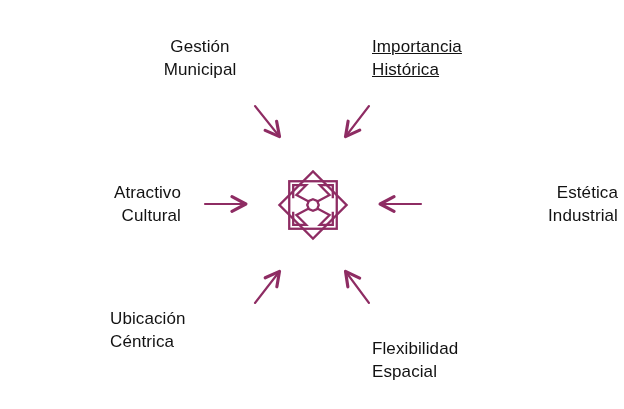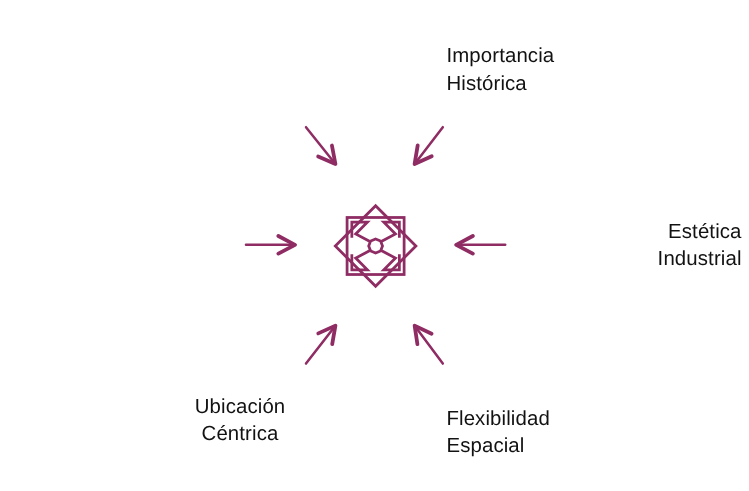--- a/index.html
+++ b/index.html
@@ -20,24 +20,24 @@
   .label {
     position: absolute;
     font-family: "Liberation Sans", sans-serif;
     font-size: 17px;
     line-height: 1.35;
     color: #121212;
     white-space: pre-line;
     letter-spacing: 0.1px;
   }
   .label-tl { left: 110px;  top: 36px;  width: 180px; text-align: center; }
-  .label-tr { left: 372px;  top: 36px;  width: 200px; text-align: left; }
+  .label-tr { left: 372px;  top: 36px;  width: 200px; text-align: left; text-decoration: underline; }
   .label-ml { left: 48px;   top: 182px; width: 133px; text-align: right; }
   .label-mr { left: 448px;  top: 182px; width: 170px; text-align: right; }
-  .label-bl { left: 110px;  top: 328px; width: 180px; text-align: center; }
+  .label-bl { left: 110px;  top: 308px; width: 180px; }
   .label-br { left: 372px;  top: 338px; width: 200px; text-align: left; }
 
   .arrow-layer, .icon-layer {
     position: absolute;
     left: 0;
     top: 0;
     width: 624px;
     height: 409px;
   }
   .icon-wrap {
@@ -87,24 +87,28 @@
 
         <path d="M77.5,40.5 L77.5,22.5 L59.5,22.5 L73,36 L56,45"></path>
 
         <path d="M22.5,59.5 L22.5,77.5 L40.5,77.5 L27,64 L44,55"></path>
 
         <path d="M77.5,59.5 L77.5,77.5 L59.5,77.5 L73,64 L56,55"></path>
       </g>
     </svg>
   </div>
 
+  <div class="label label-tl">Gestión
+Municipal</div>
 
   <div class="label label-tr">Importancia
 Histórica</div>
 
+  <div class="label label-ml">Atractivo
+Cultural</div>
 
   <div class="label label-mr">Estética
 Industrial</div>
 
   <div class="label label-bl">Ubicación
 Céntrica</div>
 
   <div class="label label-br">Flexibilidad
 Espacial</div>
 

